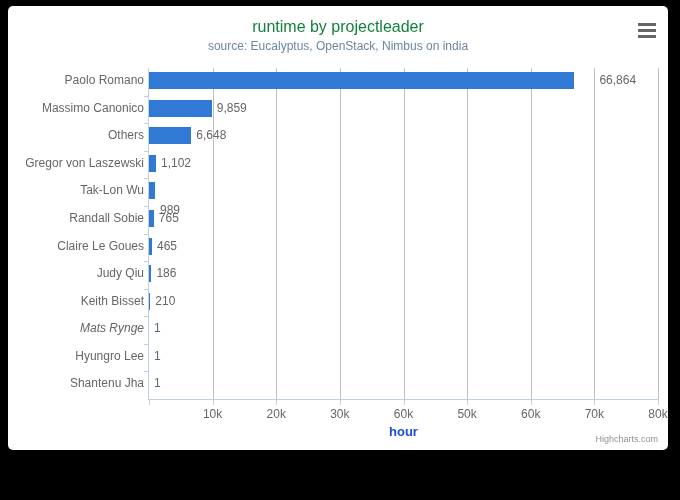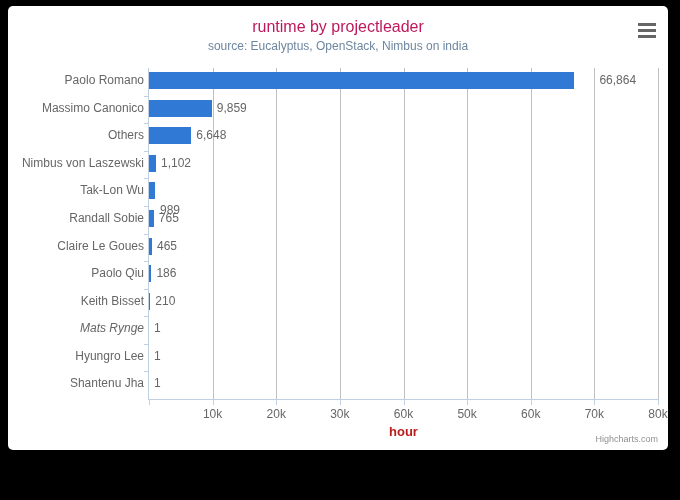--- a/index.html
+++ b/index.html
@@ -26,21 +26,21 @@
   }
 
   
   #chart-title {
     position: absolute;
     left: 0;
     top: 12px;
     width: 660px;
     text-align: center;
     font-size: 16px;
-    color: #be185d;
+    color: #15803d;
     white-space: nowrap;
   }
   #chart-subtitle {
     position: absolute;
     left: 0;
     top: 33px;
     width: 660px;
     text-align: center;
     font-size: 12px;
     color: #6D869F;
@@ -162,21 +162,21 @@
     transform: translateX(-50%);
   }
   #xaxis-title {
     position: absolute;
     left: 141px;
     top: 418px;
     width: 509px;
     text-align: center;
     font-size: 13px;
     font-weight: bold;
-    color: #b91c1c;
+    color: #1d4ed8;
   }
 
   #credits {
     position: absolute;
     right: 10px;
     bottom: 6px;
     font-size: 9px;
     color: #909090;
     cursor: pointer;
   }
@@ -224,33 +224,33 @@
       <div class="cat-wrap" style="top: 62px;">
         <div class="cat-label">Paolo Romano</div>
       </div>
       <div class="cat-wrap" style="top: 89.5833px;">
         <div class="cat-label">Massimo Canonico</div>
       </div>
       <div class="cat-wrap" style="top: 117.167px;">
         <div class="cat-label">Others</div>
       </div>
       <div class="cat-wrap" style="top: 144.75px;">
-        <div class="cat-label">Nimbus von Laszewski</div>
+        <div class="cat-label">Gregor von Laszewski</div>
       </div>
       <div class="cat-wrap" style="top: 172.333px;">
         <div class="cat-label">Tak-Lon Wu</div>
       </div>
       <div class="cat-wrap" style="top: 199.917px;">
         <div class="cat-label">Randall Sobie</div>
       </div>
       <div class="cat-wrap" style="top: 227.5px;">
         <div class="cat-label">Claire Le Goues</div>
       </div>
       <div class="cat-wrap" style="top: 255.083px;">
-        <div class="cat-label">Paolo Qiu</div>
+        <div class="cat-label">Judy Qiu</div>
       </div>
       <div class="cat-wrap" style="top: 282.667px;">
         <div class="cat-label">Keith Bisset</div>
       </div>
       <div class="cat-wrap" style="top: 310.25px; font-style: italic;">
         <div class="cat-label">Mats Rynge</div>
       </div>
       <div class="cat-wrap" style="top: 337.833px;">
         <div class="cat-label">Hyungro Lee</div>
       </div>

